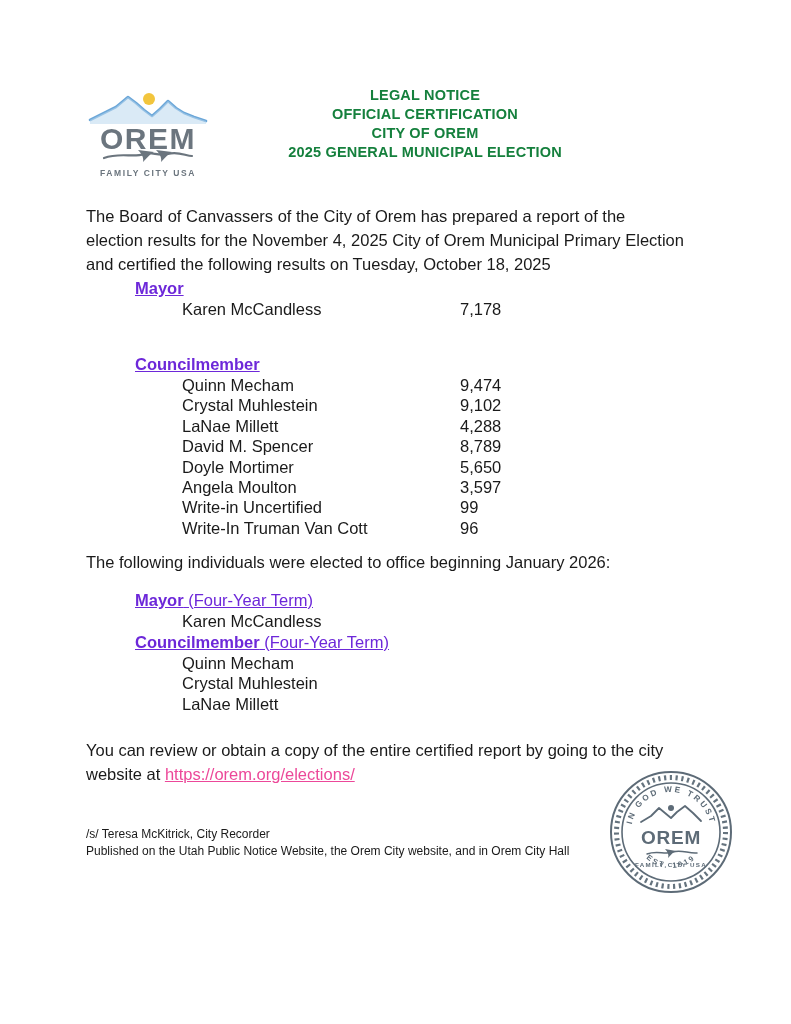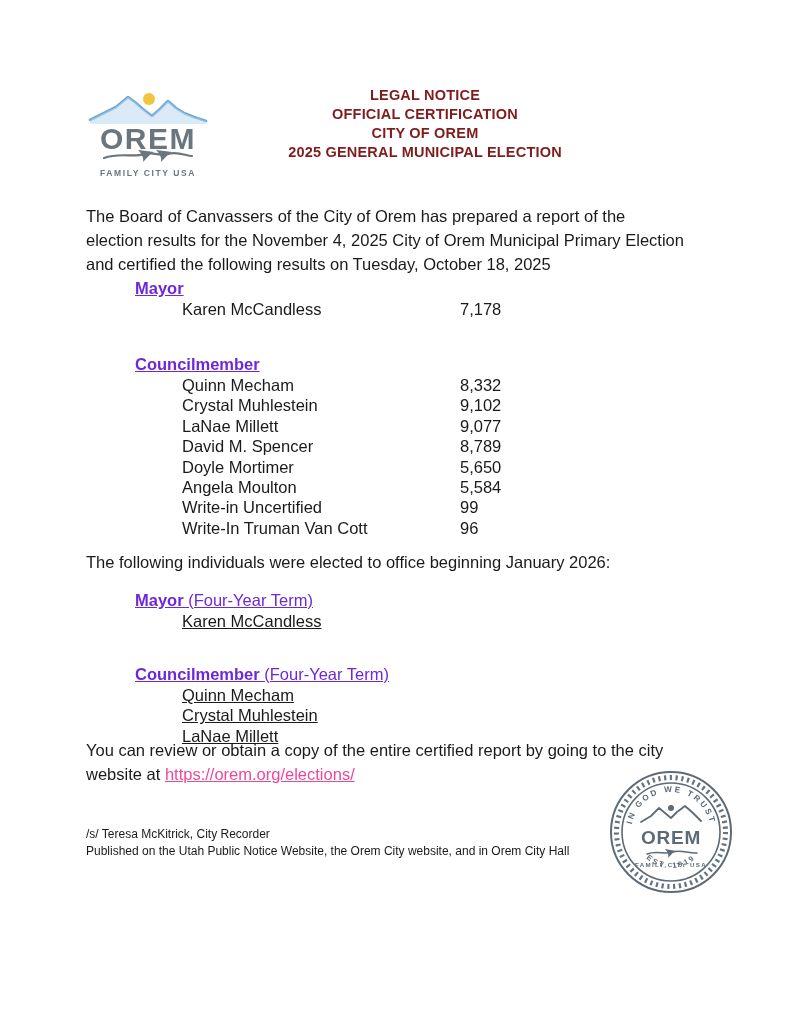--- a/index.html
+++ b/index.html
@@ -42,21 +42,21 @@
     left: 240px;
     top: 8px;
     width: 370px;
     text-align: center;
   }
   .heading-line {
     font-size: 14.5px;
     font-weight: bold;
     letter-spacing: 0.2px;
     line-height: 19px;
-    color: #7f1d1d;
+    color: #15803d;
     white-space: nowrap;
   }
 
   
   .body-para {
     position: absolute;
     left: 86px;
     width: 600px;
     font-size: 16.5px;
     line-height: 24px;
@@ -104,23 +104,23 @@
     left: 182px;
     white-space: nowrap;
   }
   .result-votes {
     position: absolute;
     left: 460px;
     white-space: nowrap;
   }
 
   
-  .elected-section { position: absolute; left: 0; width: 626px; text-decoration: underline; }
+  .elected-section { position: absolute; left: 0; width: 626px; }
   .sec-elected-mayor { top: 590px; }
-  .sec-elected-council { top: 664px; }
+  .sec-elected-council { top: 632px; }
 
   .elected-name {
     position: relative;
     margin-left: 182px;
     font-size: 16.5px;
     line-height: 20.4px;
     color: #1a1a1a;
     white-space: nowrap;
   }
 
@@ -186,41 +186,41 @@
     <div class="result-row">
       <span class="result-name">Karen McCandless</span>
       <span class="result-votes">7,178</span>
     </div>
   </div>
 
   <div class="results-section sec-council">
     <div class="section-heading">Councilmember</div>
     <div class="result-row">
       <span class="result-name">Quinn Mecham</span>
-      <span class="result-votes">8,332</span>
+      <span class="result-votes">9,474</span>
     </div>
     <div class="result-row">
       <span class="result-name">Crystal Muhlestein</span>
       <span class="result-votes">9,102</span>
     </div>
     <div class="result-row">
       <span class="result-name">LaNae Millett</span>
-      <span class="result-votes">9,077</span>
+      <span class="result-votes">4,288</span>
     </div>
     <div class="result-row">
       <span class="result-name">David M. Spencer</span>
       <span class="result-votes">8,789</span>
     </div>
     <div class="result-row">
       <span class="result-name">Doyle Mortimer</span>
       <span class="result-votes">5,650</span>
     </div>
     <div class="result-row">
       <span class="result-name">Angela Moulton</span>
-      <span class="result-votes">5,584</span>
+      <span class="result-votes">3,597</span>
     </div>
     <div class="result-row">
       <span class="result-name">Write-in Uncertified</span>
       <span class="result-votes">99</span>
     </div>
     <div class="result-row">
       <span class="result-name">Write-In Truman Van Cott</span>
       <span class="result-votes">96</span>
     </div>
   </div>

